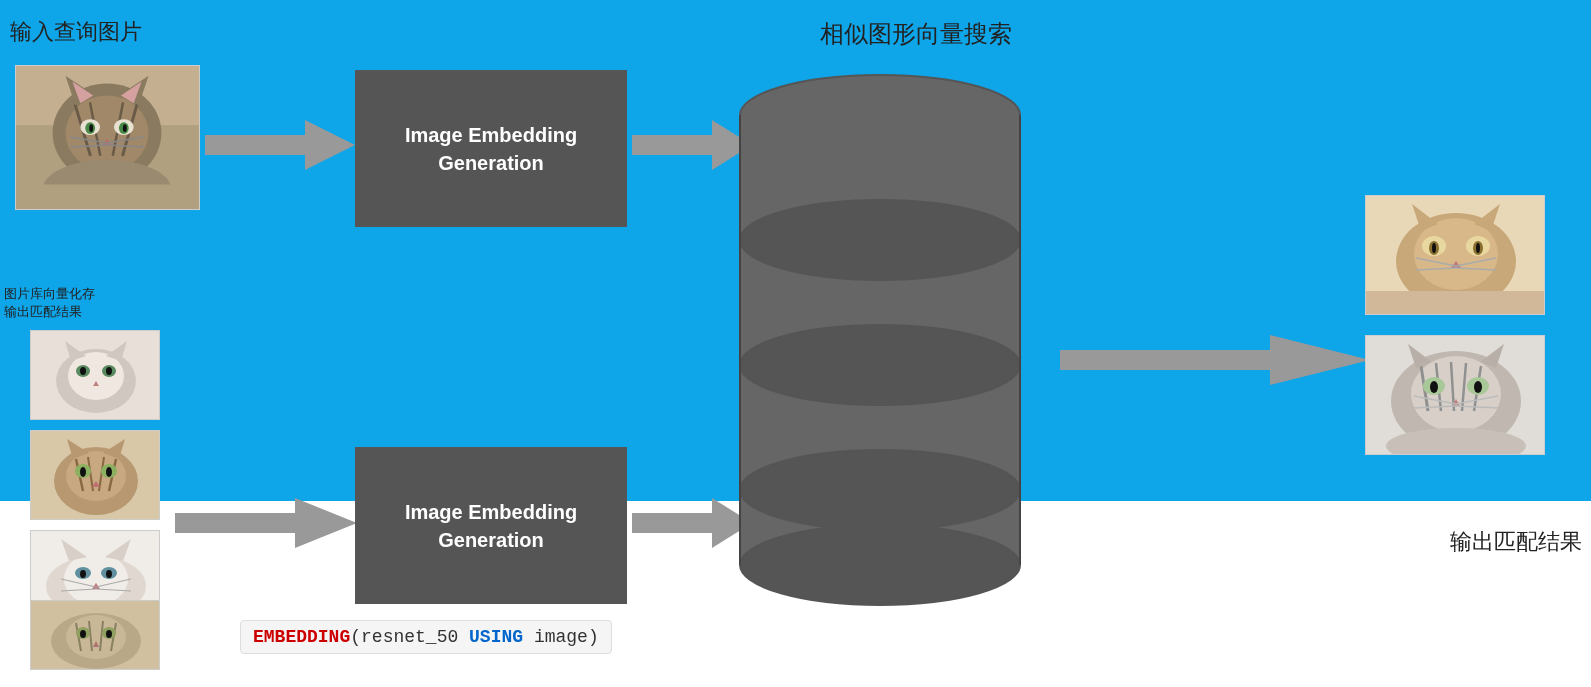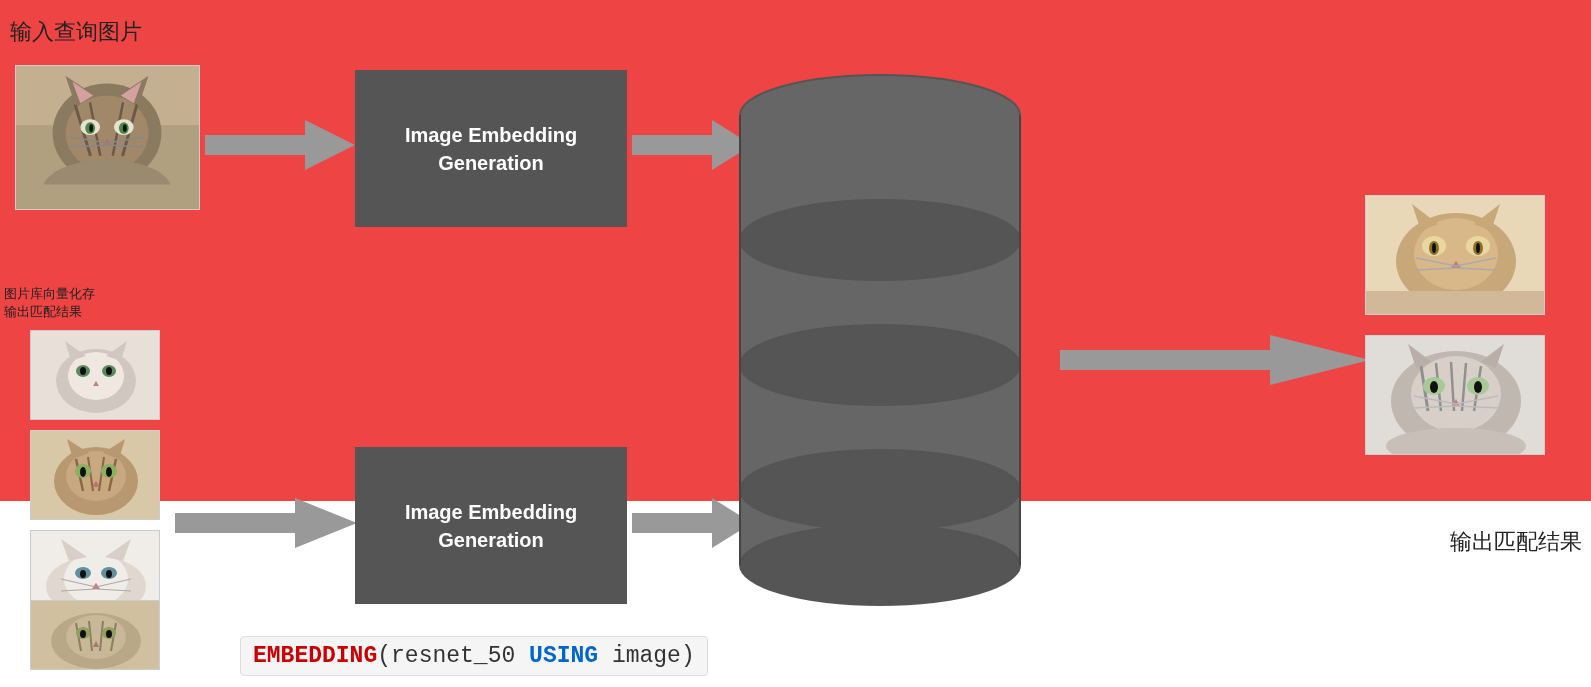--- a/index.html
+++ b/index.html
@@ -9,21 +9,21 @@
       width: 1591px;
       height: 687px;
       overflow: hidden;
       position: relative;
     }
 
     .diagram {
       width: 1591px;
       height: 501px;
       position: relative;
-      background: #ef4444;
+      background: #0ea5e9;
     }
 
     
     .label {
       position: absolute;
       font-size: 22px;
       color: #222;
       font-weight: 500;
       line-height: 1.3;
     }
@@ -112,24 +112,24 @@
     }
 
     svg.cylinder-svg {
       width: 300px;
       height: 570px;
     }
 
     
     .code-line {
       position: absolute;
-      top: 636px;
+      top: 620px;
       left: 240px;
       font-family: 'Courier New', monospace;
-      font-size: 23px;
+      font-size: 18px;
       background: #f5f5f5;
       border: 1px solid #ddd;
       padding: 6px 12px;
       border-radius: 4px;
       white-space: nowrap;
     }
 
     .code-red { color: #cc0000; font-weight: bold; }
     .code-blue { color: #0066cc; font-weight: bold; }
     .code-black { color: #333; }
@@ -151,20 +151,21 @@
 
 <div class="diagram">
 
   <div class="label query-label">输入查询图片</div>
 
   <div class="label library-label" style="top:285px;left:4px;font-size:13px;">
     <span>图片库向量化存</span><br>
     <span>输出匹配结果</span>
   </div>
 
+  <div class="label db-title">相似图形向量搜索</div>
 
   <div class="label output-label">输出匹配结果</div>
 
   <div class="image-box query-cat">
     <div class="cat-img">
       <svg width="185" height="145" viewBox="0 0 185 145" xmlns="http://www.w3.org/2000/svg">
         <rect width="185" height="145" fill="#c4b090"></rect>
         <rect x="0" y="60" width="185" height="85" fill="#b0a080"></rect>
         <ellipse cx="92" cy="68" rx="55" ry="50" fill="#8a7a60"></ellipse>
         <ellipse cx="92" cy="68" rx="42" ry="38" fill="#a08868"></ellipse>

